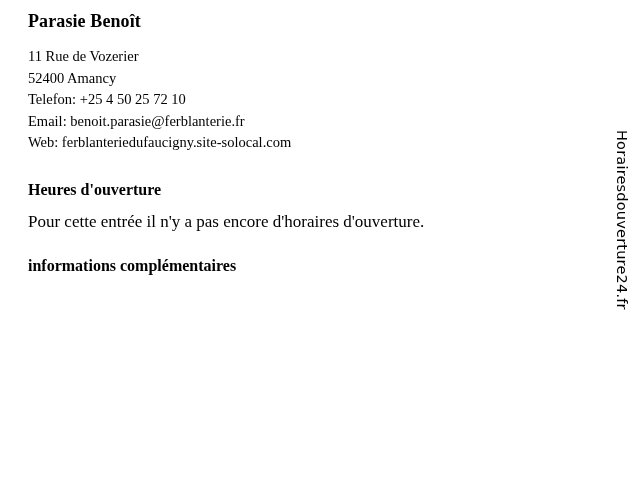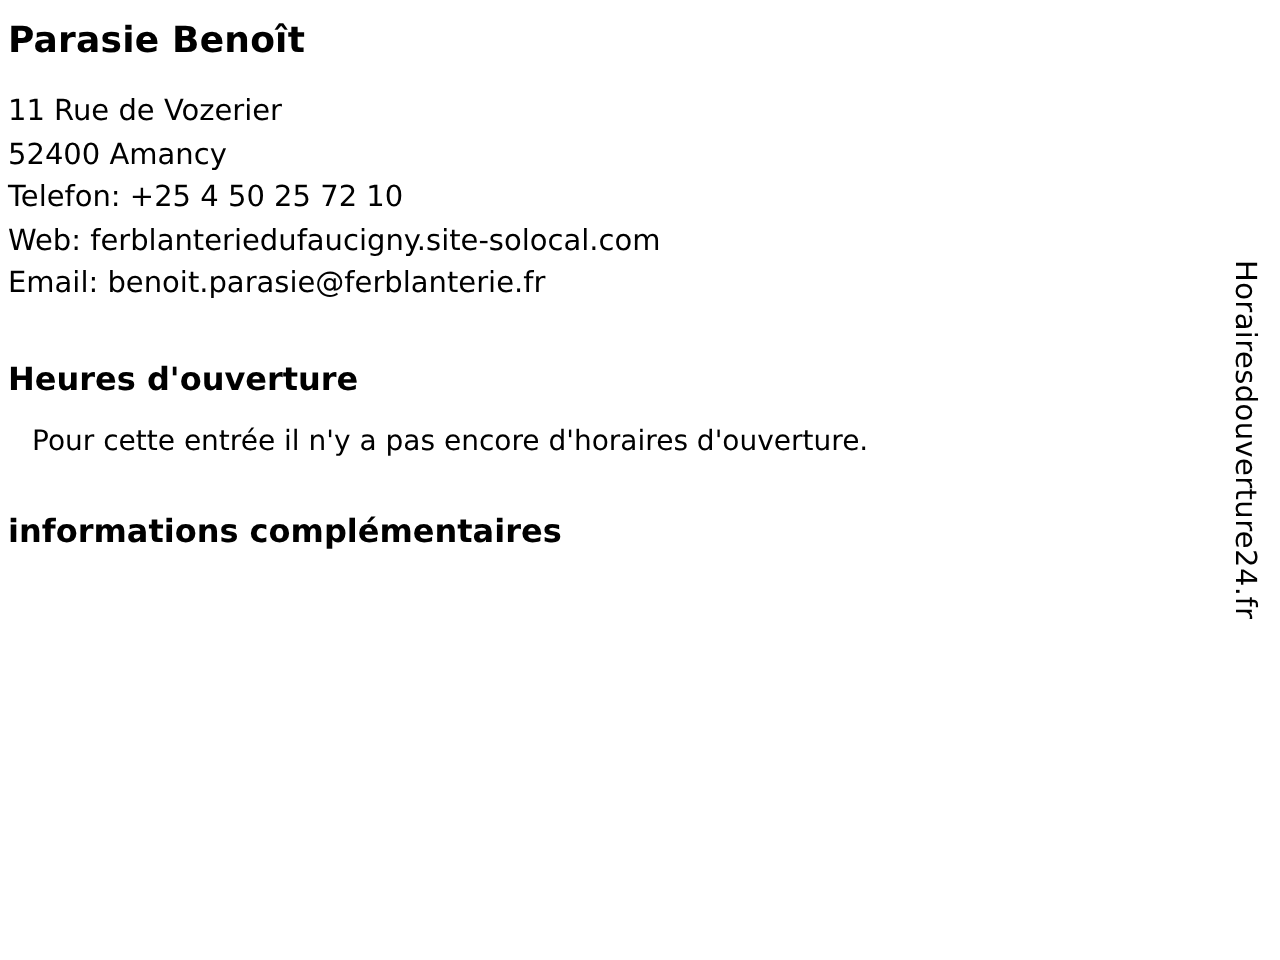--- a/index.html
+++ b/index.html
@@ -17,23 +17,24 @@
   }
   .page {
     position: absolute;
     left: 0;
     top: 0;
     width: 640px;
     height: 480px;
   }
   .content {
     position: absolute;
-    left: 4px;
+    left: 28px;
     top: 10px;
     width: 570px;
+    font-family: Liberation Serif, serif;
   }
   .biz-title {
     font-size: 18px;
     font-weight: bold;
     letter-spacing: 0.1px;
     margin: 0 0 14px 0;
     line-height: 22px;
   }
   .address-block {
     font-size: 14.5px;
@@ -44,23 +45,23 @@
     display: block;
     white-space: nowrap;
   }
   .section-heading {
     font-size: 16px;
     font-weight: bold;
     margin: 0 0 12px 0;
     line-height: 19px;
   }
   .section-body {
-    font-size: 14px;
+    font-size: 17px;
     line-height: 21px;
-    margin: 0 0 24px 12px;
+    margin: 0 0 24px 0;
   }
   .section-body.multiline {
     width: 545px;
   }
   .sidebar-vertical {
     position: absolute;
     right: 8px;
     top: 130px;
     width: 20px;
     height: 260px;
@@ -78,22 +79,22 @@
 <div class="page">
 
   <div class="content">
 
     <h1 class="biz-title">Parasie Benoît</h1>
 
     <div class="address-block">
       <span class="address-line">11 Rue de Vozerier</span>
       <span class="address-line">52400 Amancy</span>
       <span class="address-line">Telefon: +25 4 50 25 72 10</span>
+      <span class="address-line">Email: benoit.parasie@ferblanterie.fr</span>
       <span class="address-line">Web: ferblanteriedufaucigny.site-solocal.com</span>
-      <span class="address-line">Email: benoit.parasie@ferblanterie.fr</span>
     </div>
 
     <h2 class="section-heading">Heures d'ouverture</h2>
     <p class="section-body">Pour cette entrée il n'y a pas encore d'horaires d'ouverture.</p>
 
     <h2 class="section-heading">informations complémentaires</h2>
 
   </div>
 
   <div class="sidebar-vertical">Horairesdouverture24.fr</div>

